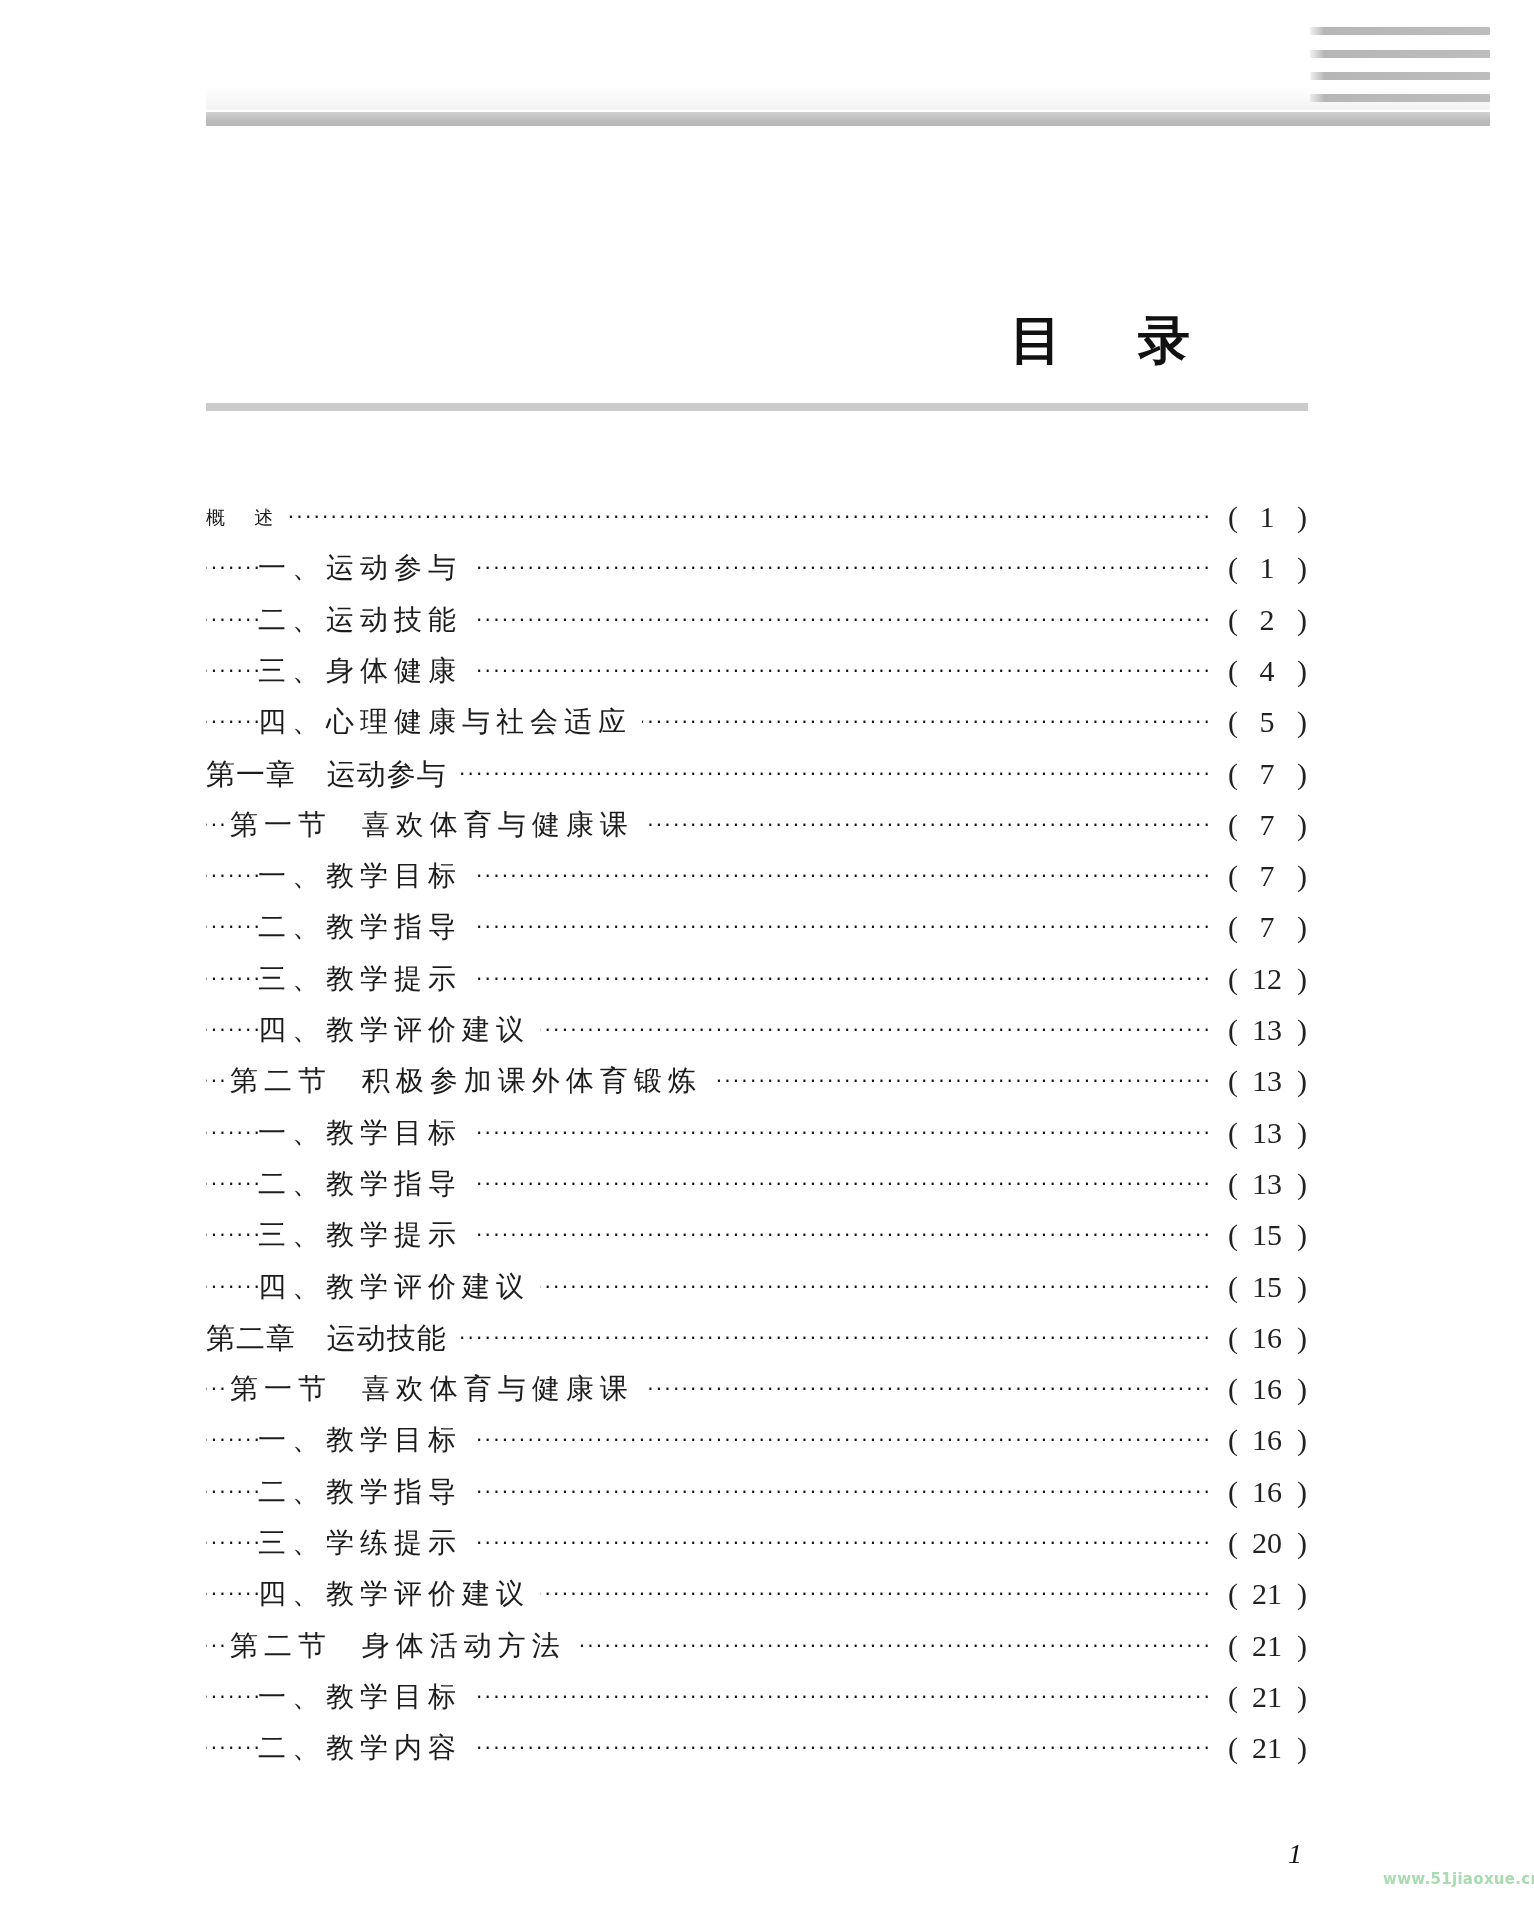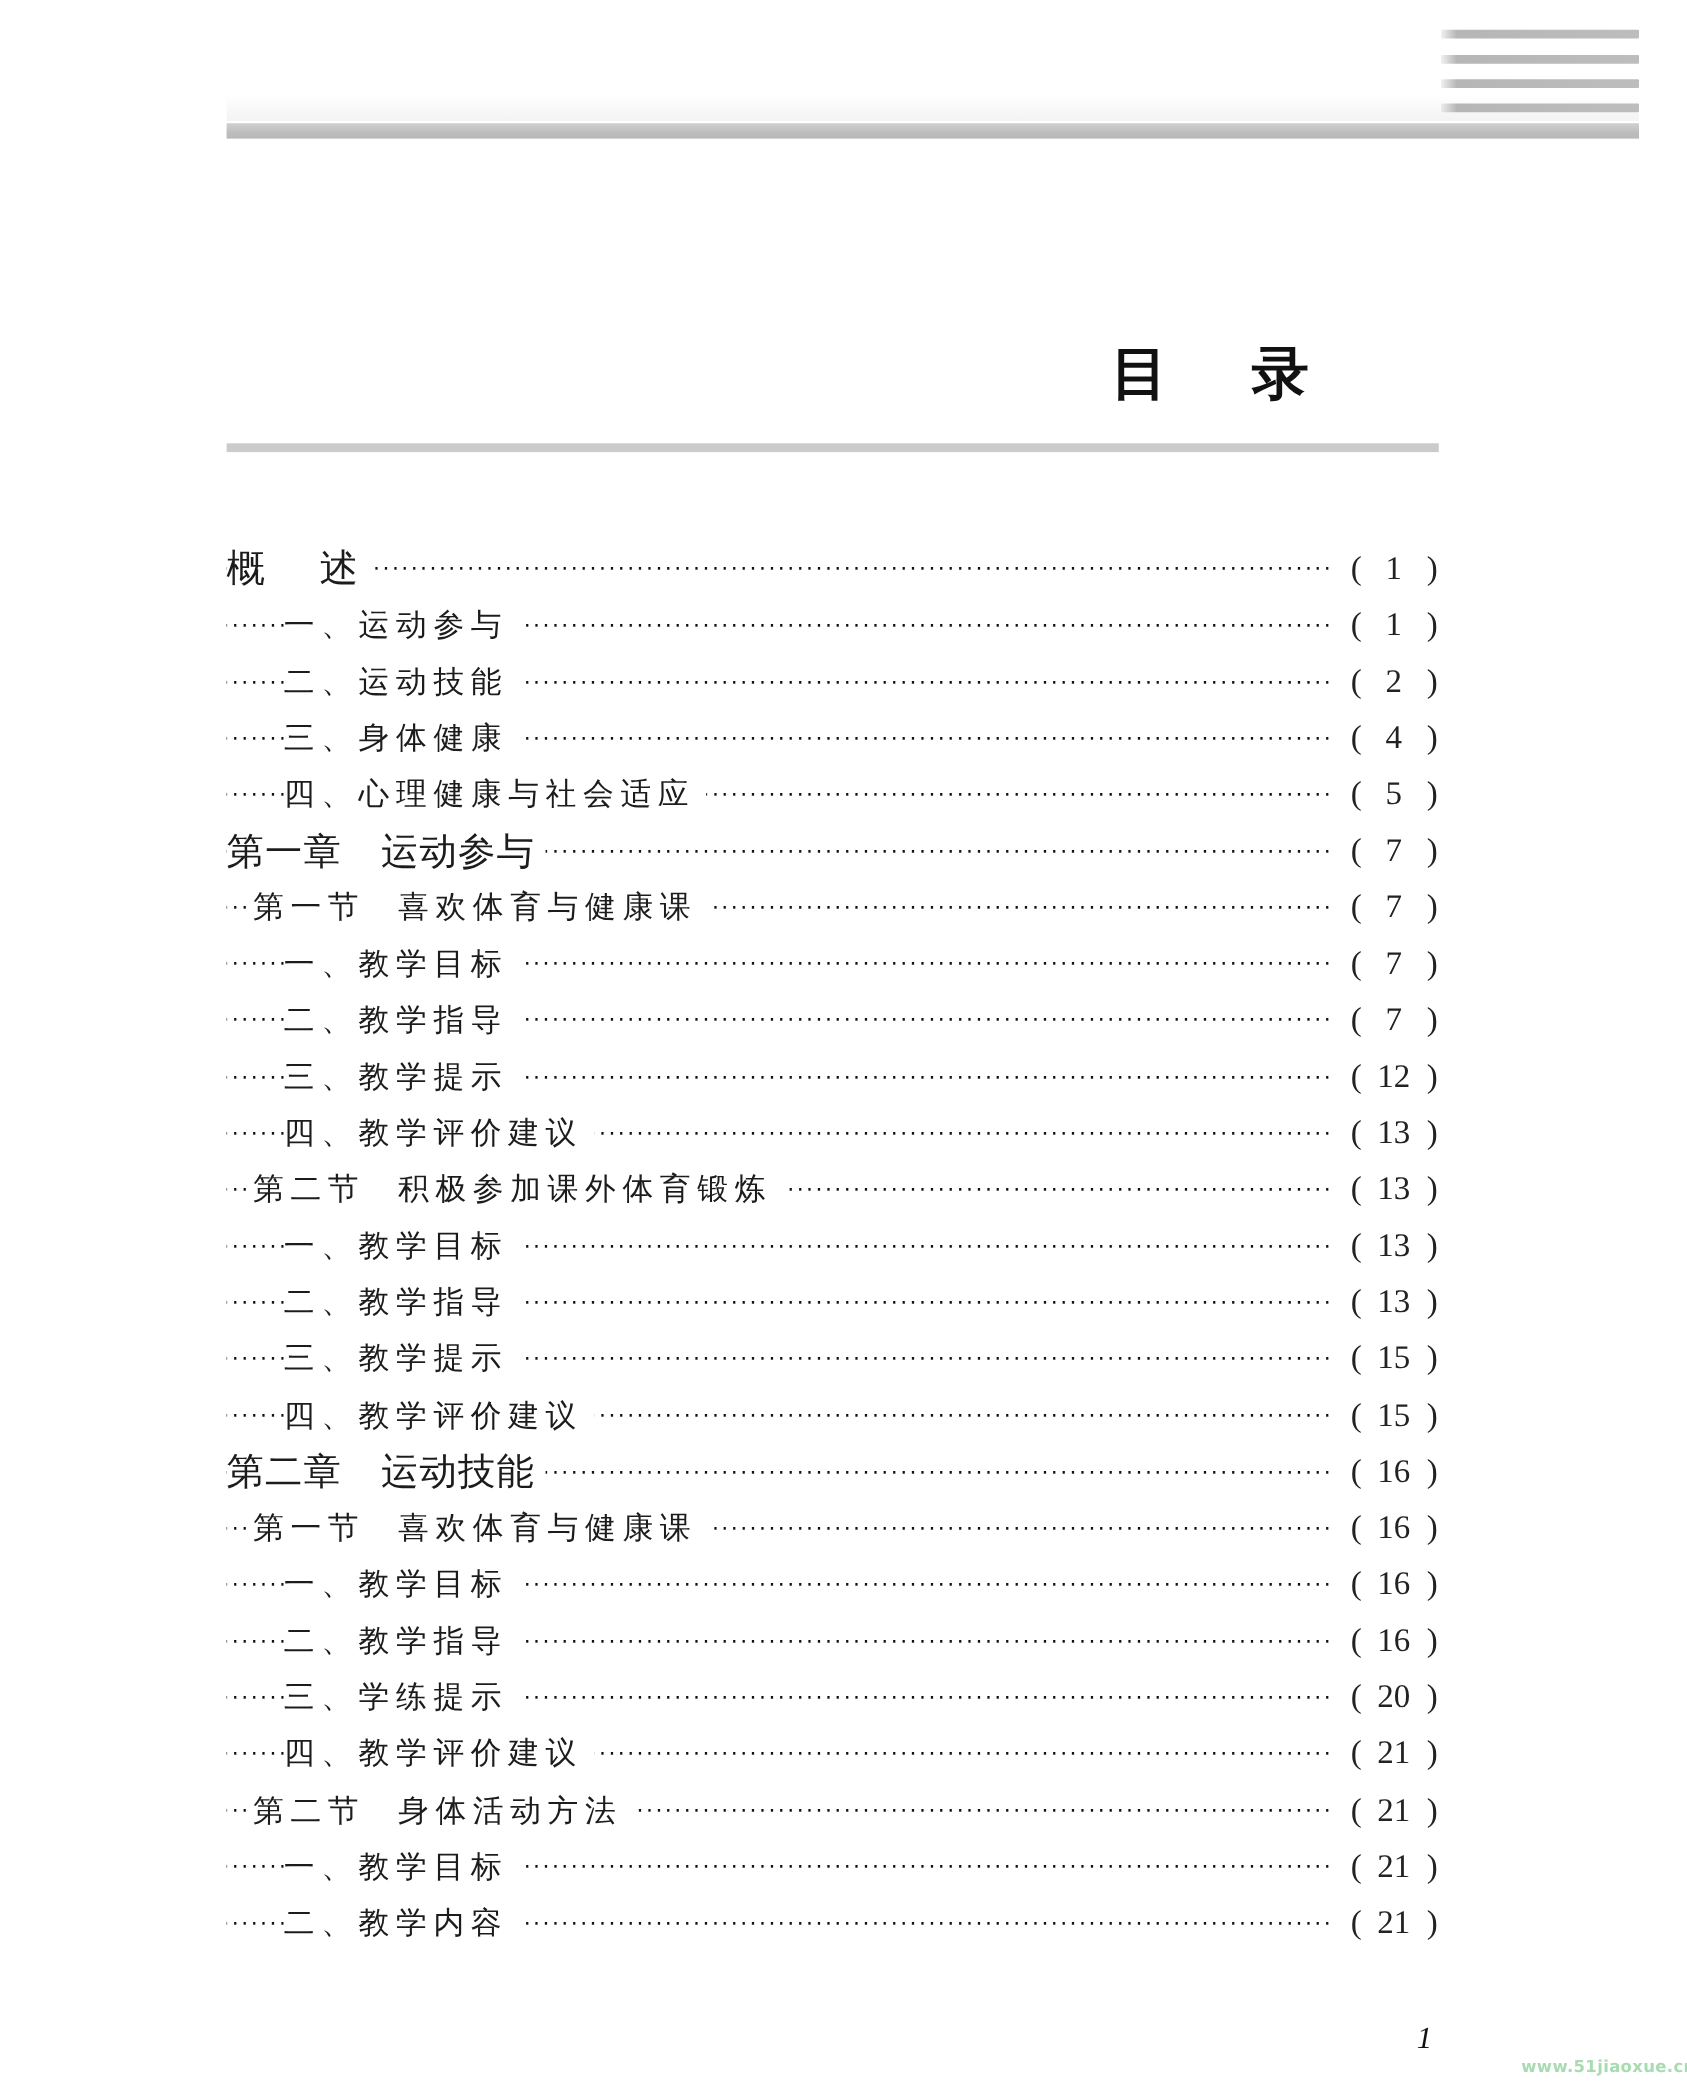--- a/index.html
+++ b/index.html
@@ -87,22 +87,22 @@
   }
   .row .label {
     position: absolute;
     top: 0;
     white-space: pre;
     letter-spacing: 6px;
     background: #fff;
     padding-right: 10px;
     z-index: 2;
   }
-  .row.chapter .label { letter-spacing: 1px; font-size: 34px; }
-  .row.overview .label { letter-spacing: 1px; font-size: 35px; }
+  .row.chapter .label { letter-spacing: 1px; font-size: 29px; }
+  .row.overview .label { letter-spacing: 1px; font-size: 19px; }
   .row .leader {
     position: absolute;
     top: 0;
     left: 206px;
     width: 1006px;
     height: 40px;
     overflow: hidden;
     white-space: nowrap;
     font-family: "DejaVu Sans", sans-serif;
     font-size: 20px;

